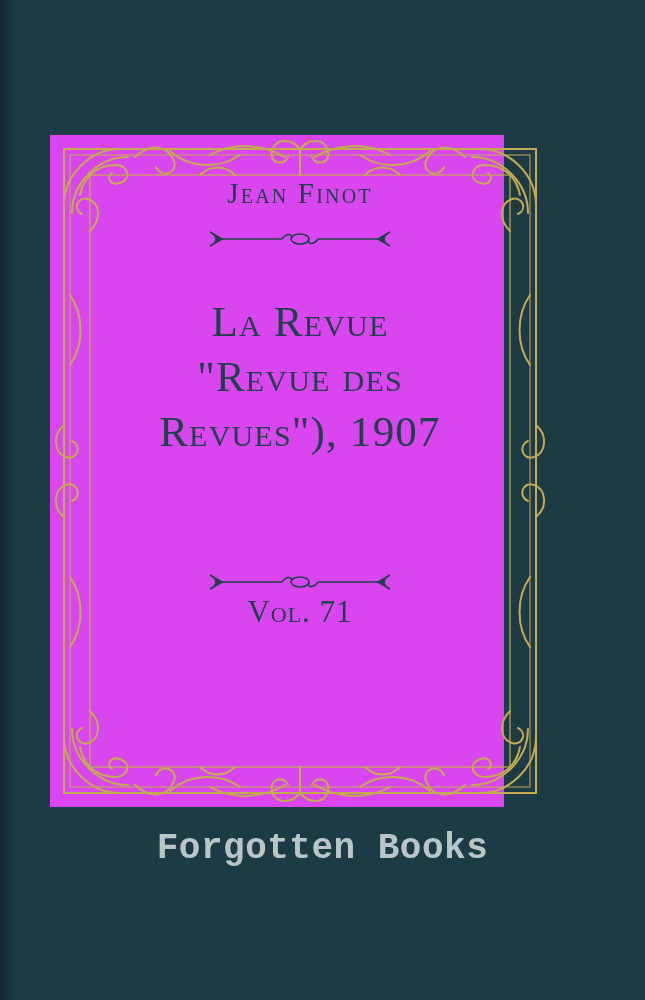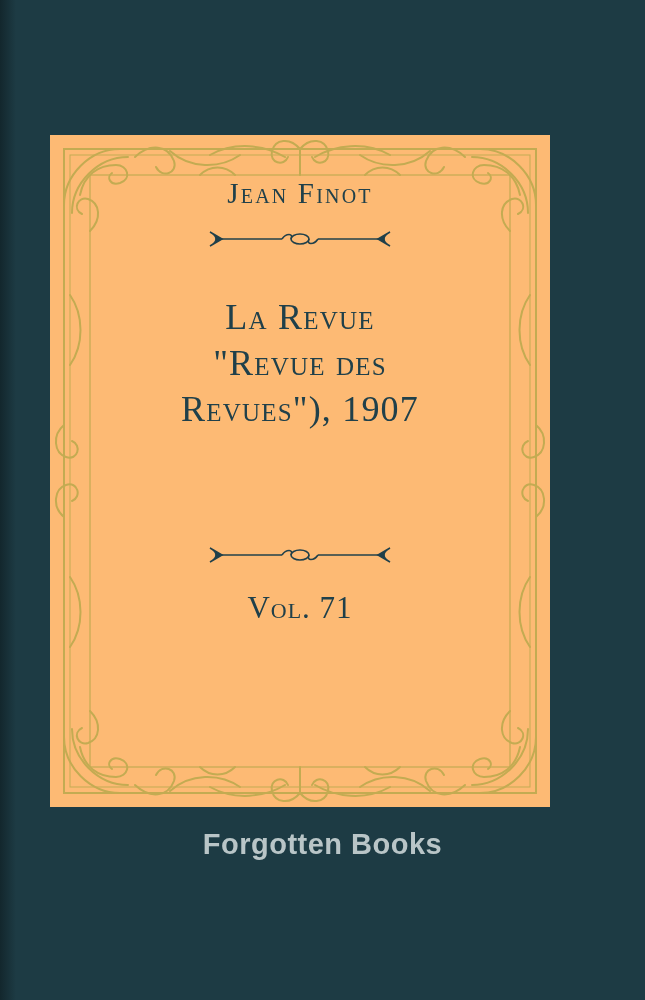--- a/index.html
+++ b/index.html
@@ -30,23 +30,23 @@
     top: 0;
     width: 16px;
     height: 1000px;
     background: linear-gradient(to right, #13272d 0%, #1d3b44 100%);
   }
 
   .panel {
     position: absolute;
     left: 50px;
     top: 135px;
-    width: 500px;
+    width: 454px;
     height: 672px;
-    background: #fdba74;
+    background: #d946ef;
   }
 
   
   .panel-ornament {
     position: absolute;
     left: 0;
     top: 0;
     width: 500px;
     height: 672px;
     pointer-events: none;
@@ -77,53 +77,53 @@
 
   .rule-orn {
     margin-top: 18px;
     width: 200px;
     height: 22px;
   }
 
   .title {
     margin-top: 44px;
     font-family: "Liberation Serif", serif;
-    font-size: 36px;
+    font-size: 43px;
     line-height: 1.28;
     color: #20404a;
     font-variant: small-caps;
     letter-spacing: 1.2px;
     padding: 0 6px;
   }
 
   .rule-orn-2 {
     margin-top: 112px;
     width: 200px;
     height: 22px;
   }
 
   .volume {
-    margin-top: 24px;
+    margin-top: 1px;
     font-family: "Liberation Serif", serif;
     font-size: 31px;
     color: #20404a;
     font-variant: small-caps;
     letter-spacing: 1px;
   }
 
   .imprint {
     position: absolute;
     left: 0;
     top: 828px;
     width: 645px;
     text-align: center;
     color: #cfd9da;
-    font-size: 29px;
+    font-size: 36px;
     letter-spacing: 0.5px;
-    font-family: Liberation Sans, sans-serif;
+    font-family: Liberation Mono, monospace;
     font-weight: bold;
     opacity: 0.88;
   }
 </style>
 </head>
 <body>
 
 <div class="book-cover">
 
   <div class="spine-edge"></div>

